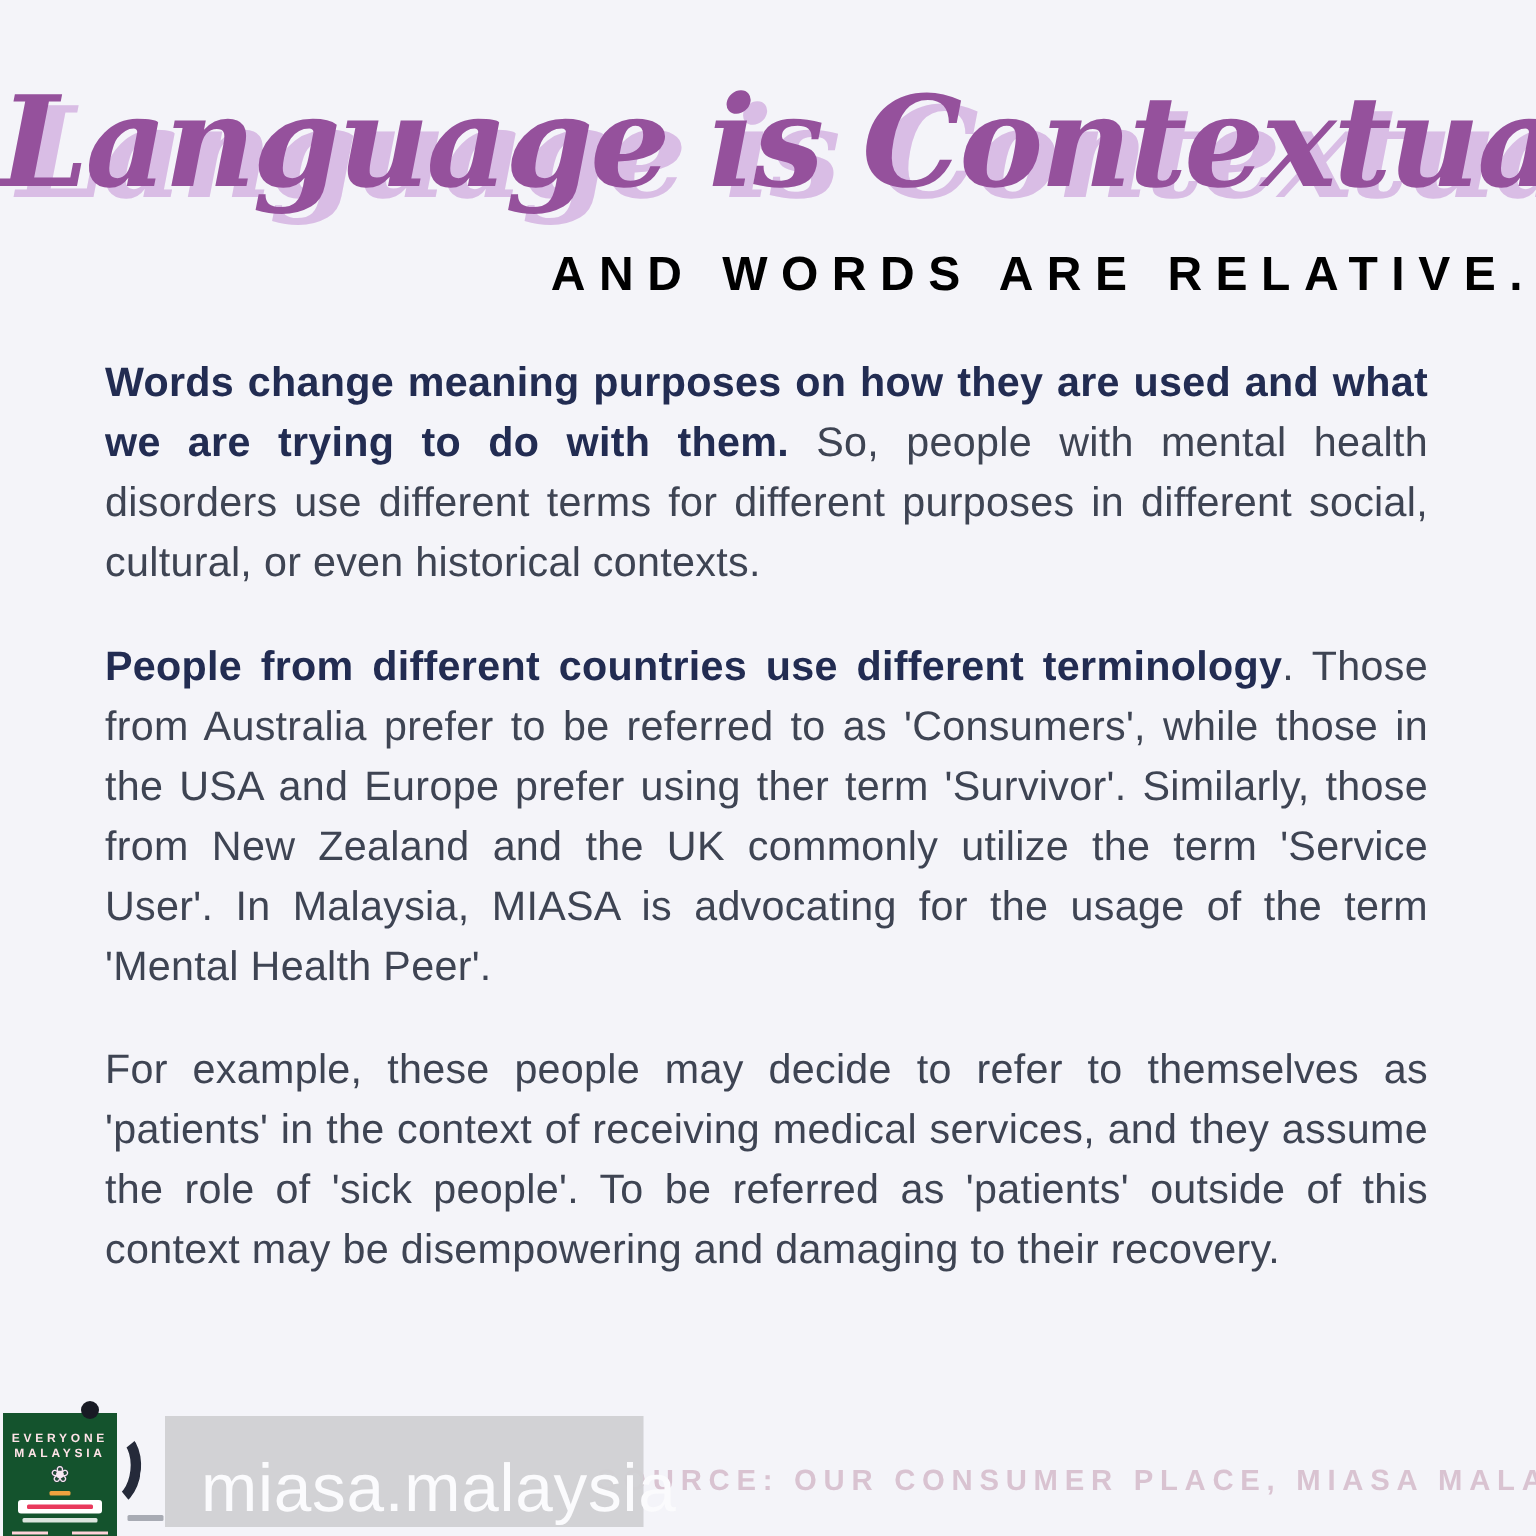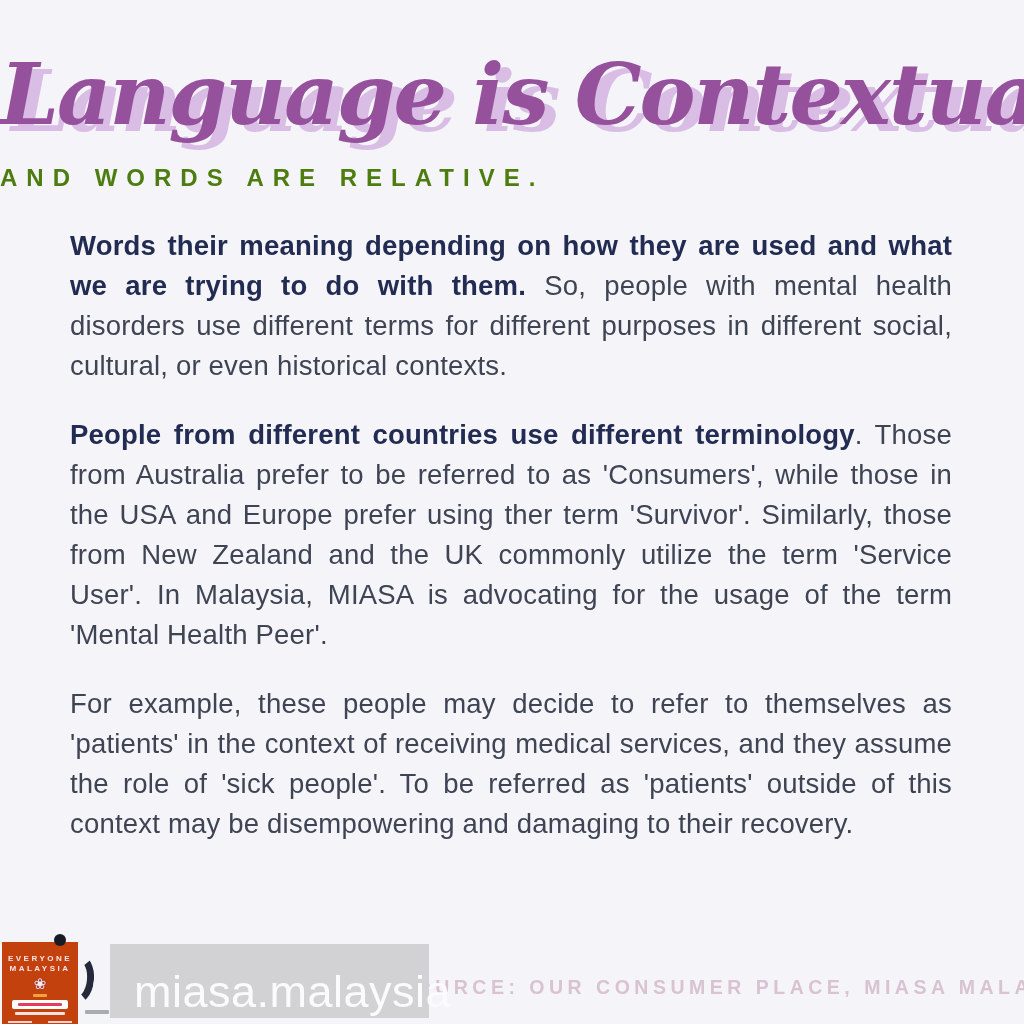--- a/index.html
+++ b/index.html
@@ -25,25 +25,25 @@
     font-weight: bold;
     font-size: 84px;
     line-height: 1.55;
     color: #95519c;
     text-shadow: 11px 7px 0 #d9bde5;
     letter-spacing: -2px;
     white-space: nowrap;
   }
   .subtitle {
     margin-top: 4px;
-    text-align: left;
-    font-size: 24px;
+    text-align: right;
+    font-size: 32px;
     font-weight: bold;
     letter-spacing: 9px;
-    color: #4d7c0f;
+    color: #000000;
   }
 
   
   .article {
     margin: 34px 72px 0 70px;
   }
   .article p {
     font-size: 27.5px;
     line-height: 40px;
     color: #3e4453;
@@ -56,21 +56,21 @@
     font-weight: bold;
   }
 
   
   .poster {
     position: absolute;
     left: 2px;
     top: 942px;
     width: 76px;
     height: 82px;
-    background: #c2410c;
+    background: #14532d;
     z-index: 2;
     overflow: hidden;
     text-align: center;
   }
   .poster .line {
     font-size: 8px;
     font-weight: bold;
     letter-spacing: 2.5px;
     color: #ffe3e8;
     line-height: 10px;
@@ -174,21 +174,21 @@
 </head>
 <body>
 
 <div class="card">
 
   <h1 class="title">Language is Contextual</h1>
 
   <div class="subtitle">AND WORDS ARE RELATIVE.</div>
 
   <div class="article">
-    <p><b>Words their meaning depending on how they are used and what we are trying to do with them.</b><span> So, people with mental health disorders use different terms for different purposes in different social, cultural, or even historical contexts.</span></p>
+    <p><b>Words change meaning purposes on how they are used and what we are trying to do with them.</b><span> So, people with mental health disorders use different terms for different purposes in different social, cultural, or even historical contexts.</span></p>
 
     <p><b>People from different countries use different terminology</b><span>. Those from Australia prefer to be referred to as 'Consumers', while those in the USA and Europe prefer using ther term 'Survivor'. Similarly, those from New Zealand and the UK commonly utilize the term 'Service User'. In Malaysia, MIASA is advocating for the usage of the term 'Mental Health Peer'.</span></p>
 
     <p>For example, these people may decide to refer to themselves as 'patients' in the context of receiving medical services, and they assume the role of 'sick people'. To be referred as 'patients' outside of this context may be disempowering and damaging to their recovery.</p>
   </div>
 
   <div class="poster">
     <div class="line">EVERYONE</div>
     <div class="line">MALAYSIA</div>
     <span class="poster-flower">❀</span>

